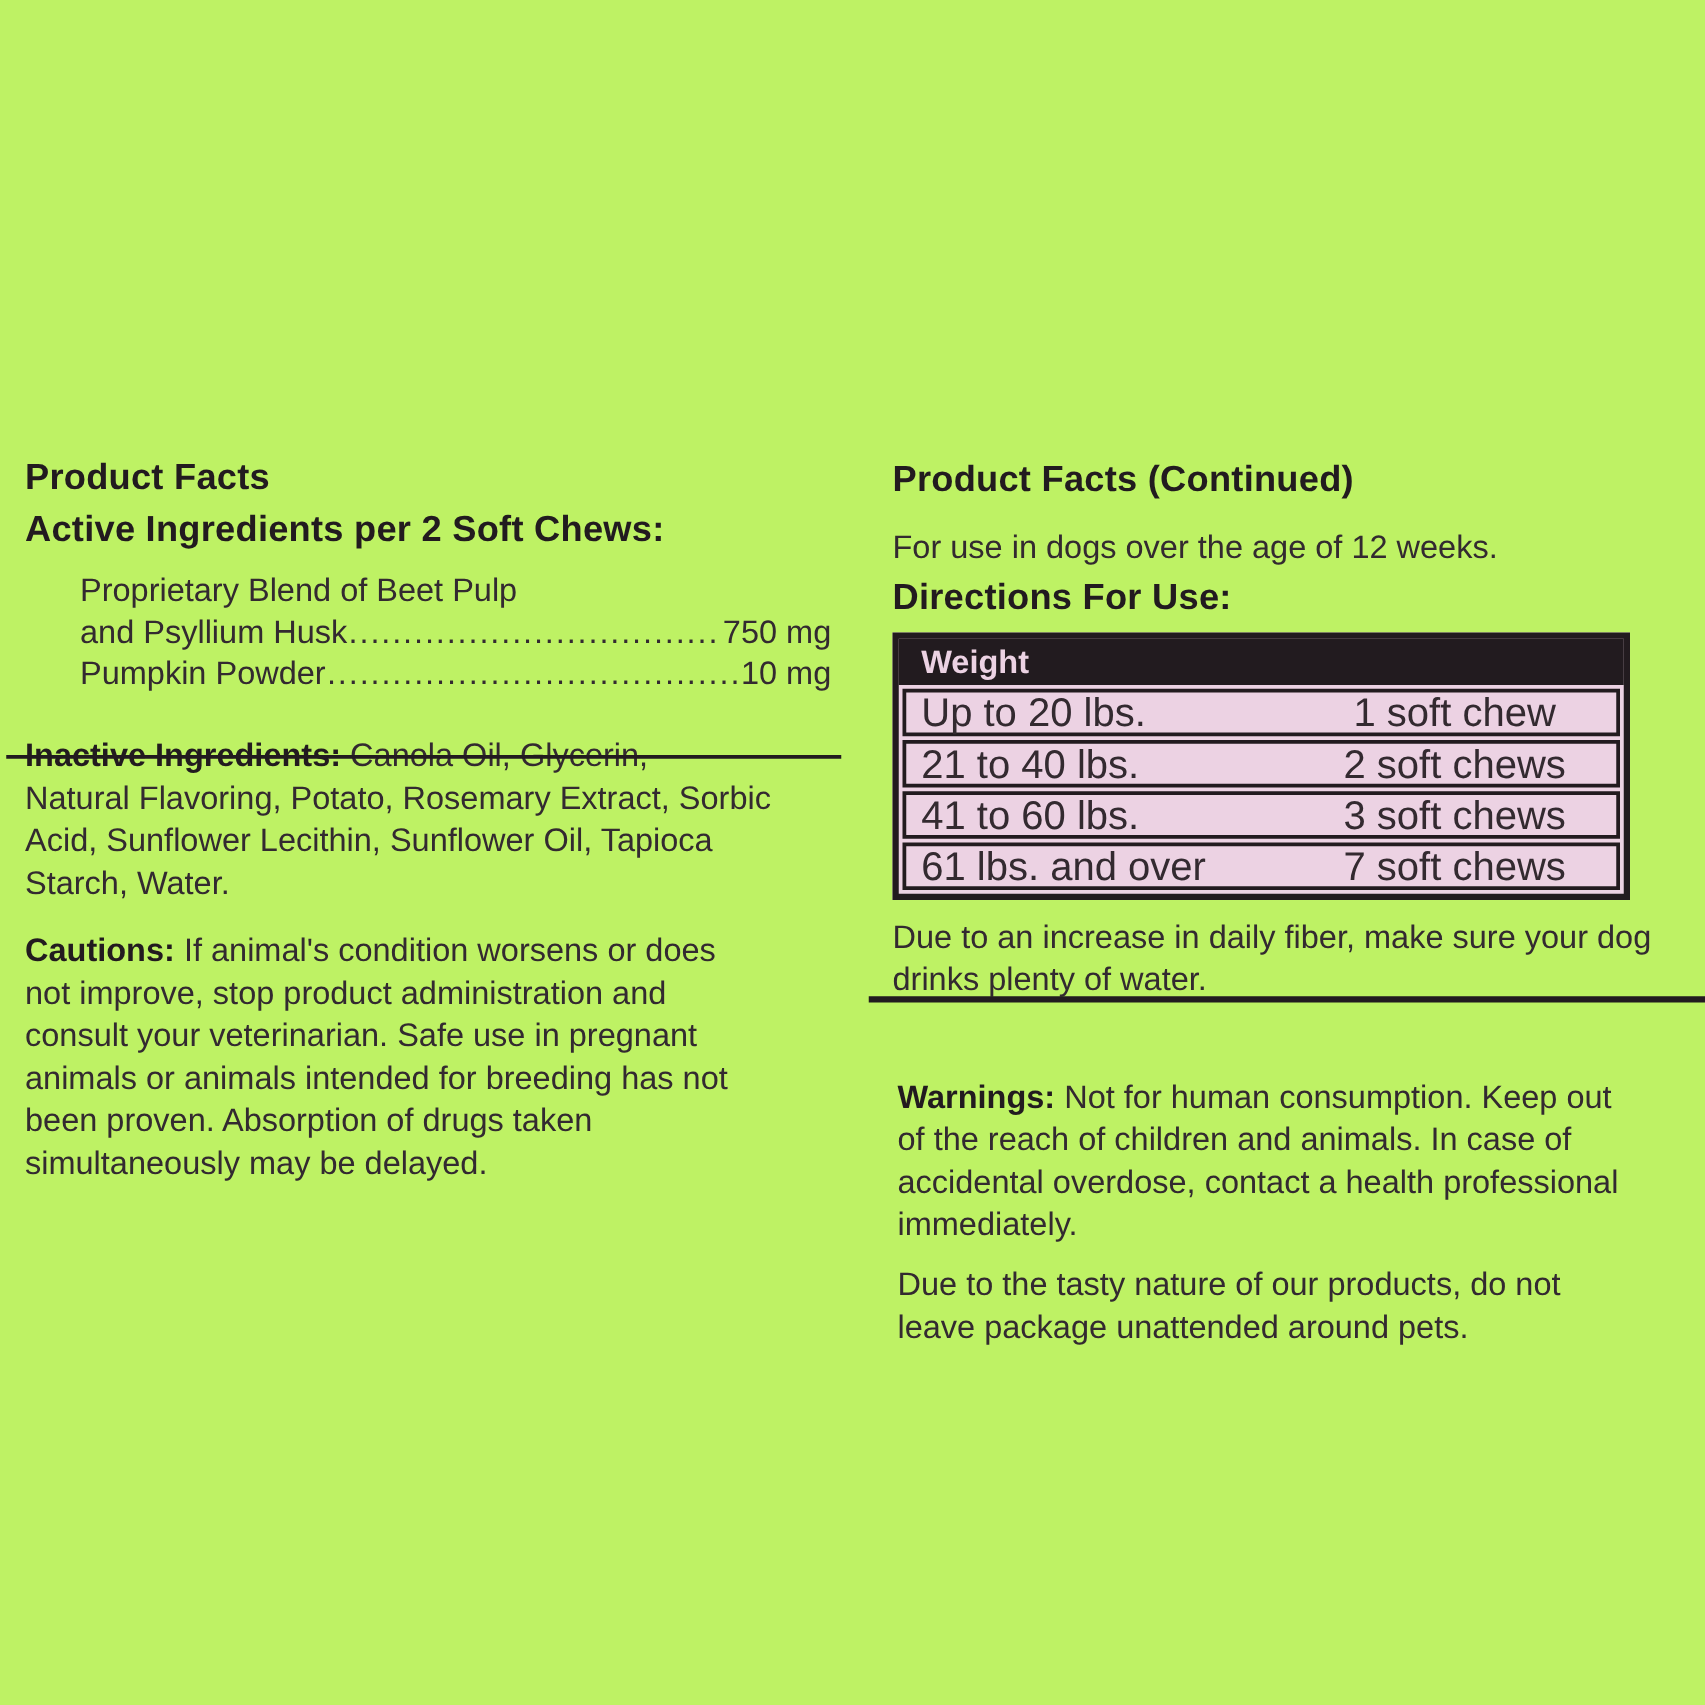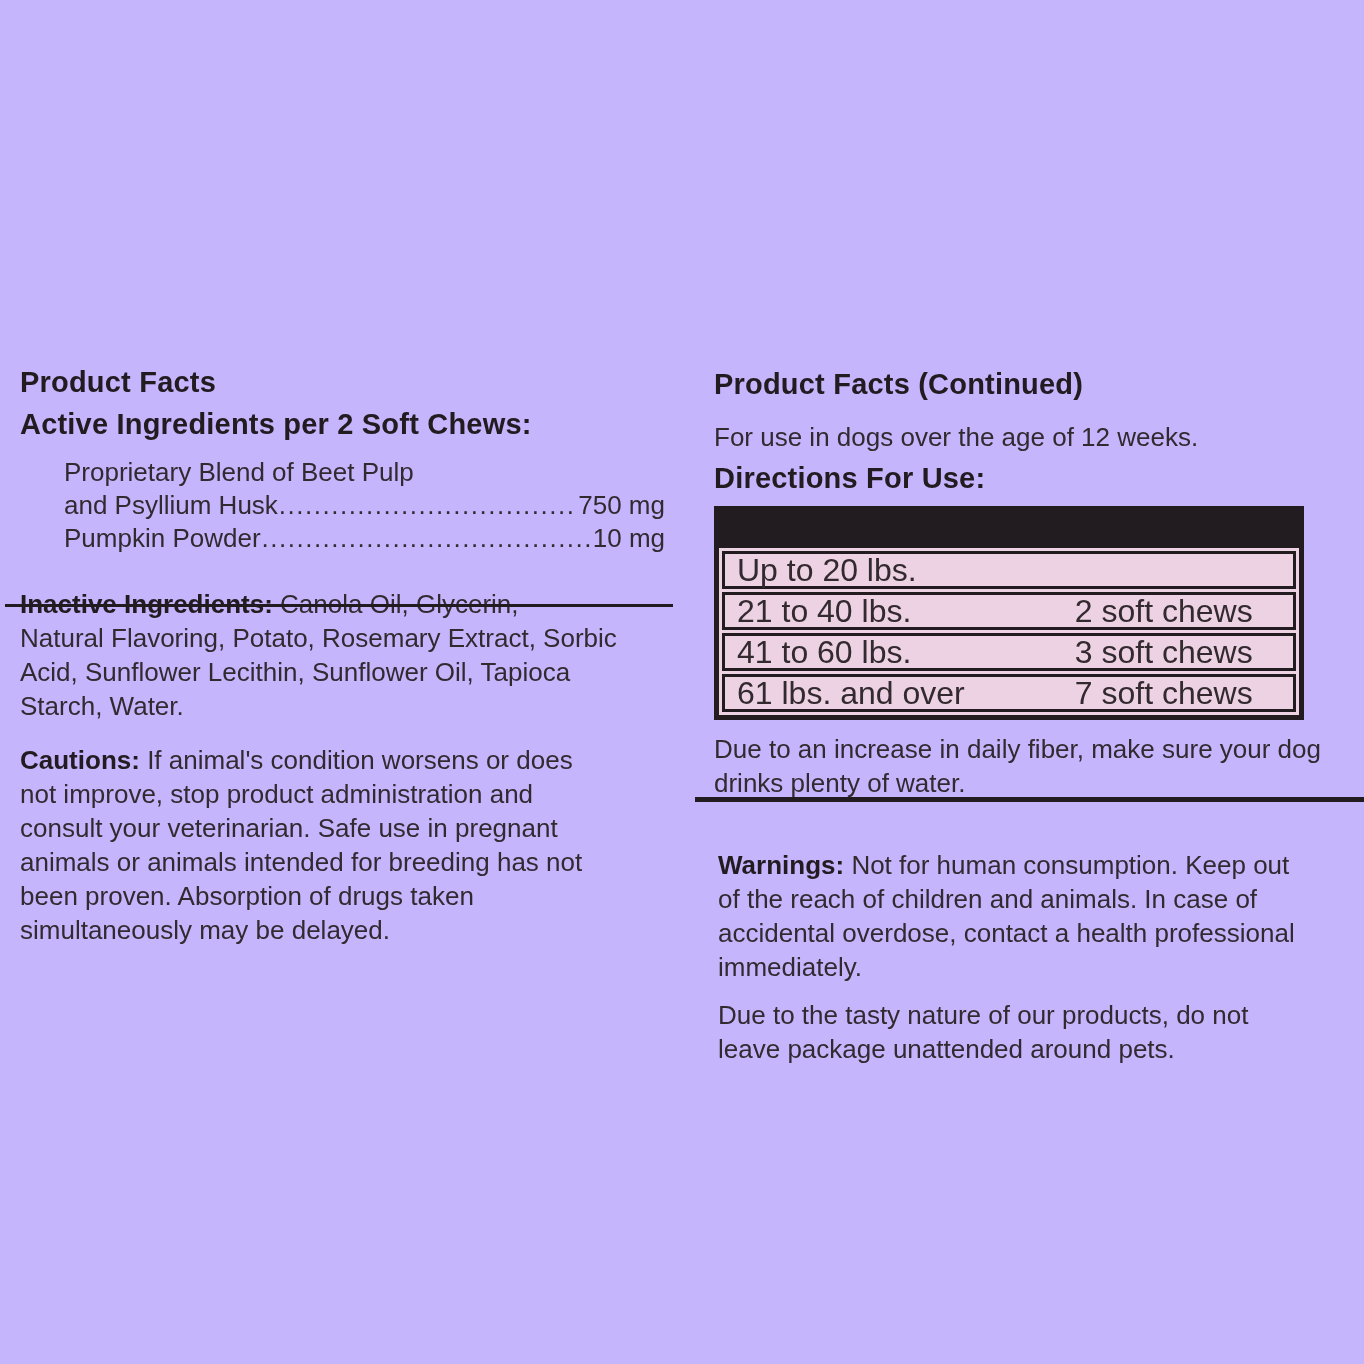--- a/index.html
+++ b/index.html
@@ -2,21 +2,21 @@
 <html><head>
 <meta charset="utf-8">
 <style>
   html, body { margin: 0; padding: 0; }
   body { font-family: "Liberation Sans", sans-serif; }
 
   .canvas {
     position: relative;
     width: 1364px;
     height: 1364px;
-    background: #c4b5fd;
+    background: #bef264;
     color: #332A30;
     overflow: hidden;
   }
 
   .col { position: absolute; }
   .col-left  { left: 20px;  top: 366px; width: 645px; }
   .col-right { left: 714px; top: 368px; width: 645px; }
 
   .panel-title {
     margin: 0;
@@ -96,21 +96,21 @@
     margin-bottom: 3px;
     font-size: 32px;
     line-height: 30px;
     padding: 1px 0;
   }
   .trow:last-child { margin-bottom: 0; }
   .td-weight { flex: 1.15; padding-left: 12px; }
   .td-amount { flex: 1; text-align: center; }
 
   .fiber-note { margin-top: 12px; }
-  .warnings-para { margin-top: 48px; padding-left: 4px; }
+  .warnings-para { margin-top: 60px; padding-left: 4px; }
   .pets-note { margin-top: 14px; padding-left: 4px; }
 </style>
 </head>
 <body>
 
 <div class="canvas">
 
   <div class="col col-left">
     <h1 class="panel-title">Product Facts</h1>
     <h2 class="section-heading">Active Ingredients per 2 Soft Chews:</h2>
@@ -146,24 +146,26 @@
 
   <div class="col col-right">
     <h1 class="panel-title">Product Facts (Continued)</h1>
 
     <p class="body-text usage-note">For use in dogs over the age of 12 weeks.</p>
 
     <h2 class="section-heading directions-heading">Directions For Use:</h2>
 
     <div class="dosage-table">
       <div class="thead">
+        <span class="th-weight">Weight</span>
       </div>
       <div class="tbody">
         <div class="trow">
           <span class="td-weight">Up to 20 lbs.</span>
+          <span class="td-amount">1 soft chew</span>
         </div>
         <div class="trow">
           <span class="td-weight">21 to 40 lbs.</span>
           <span class="td-amount">2 soft chews</span>
         </div>
         <div class="trow">
           <span class="td-weight">41 to 60 lbs.</span>
           <span class="td-amount">3 soft chews</span>
         </div>
         <div class="trow">

